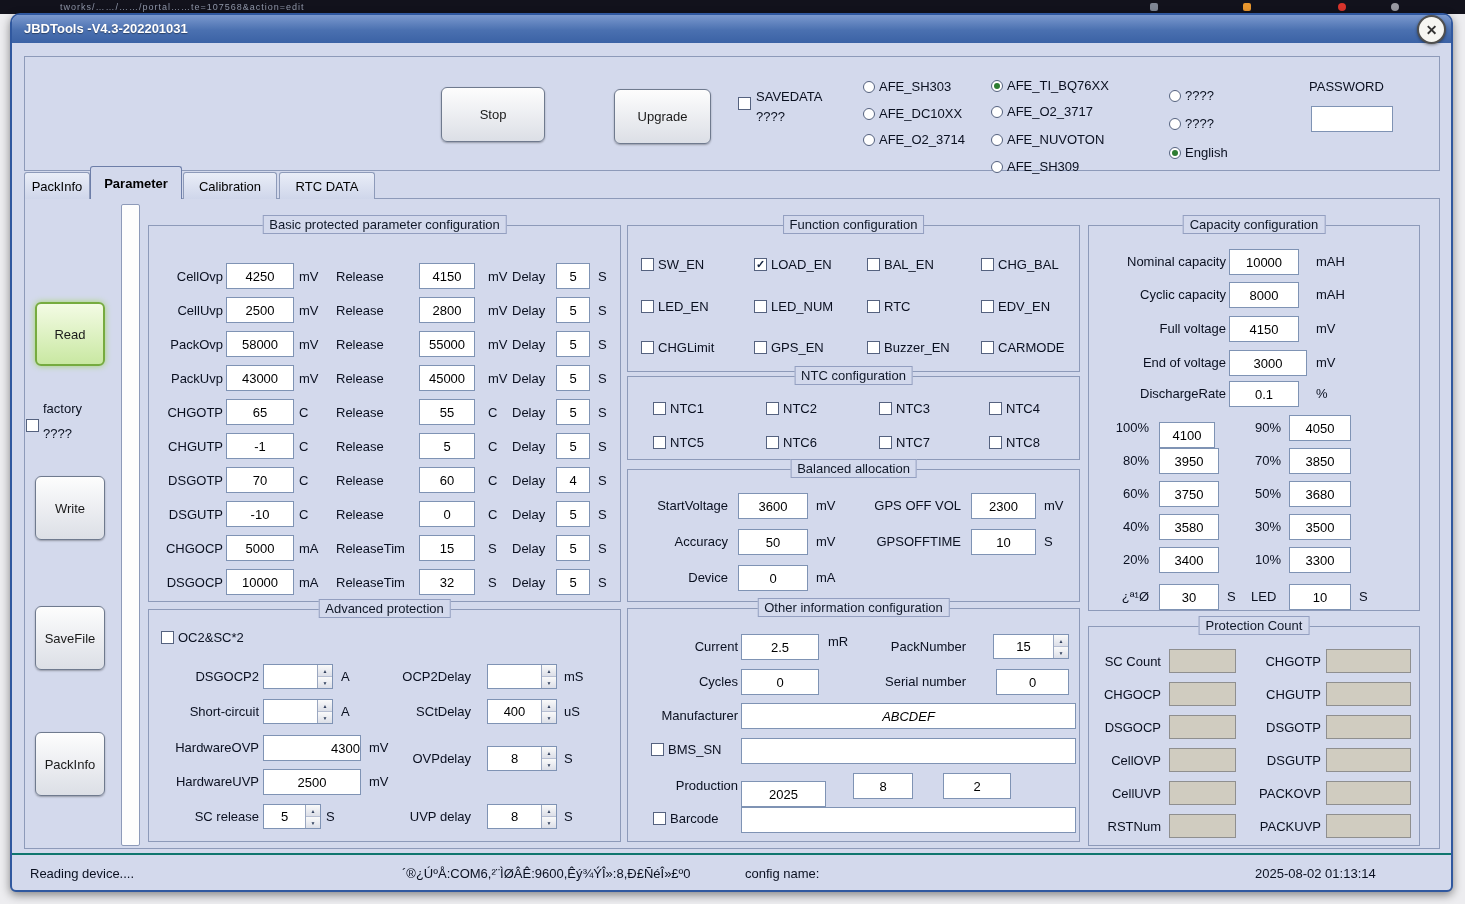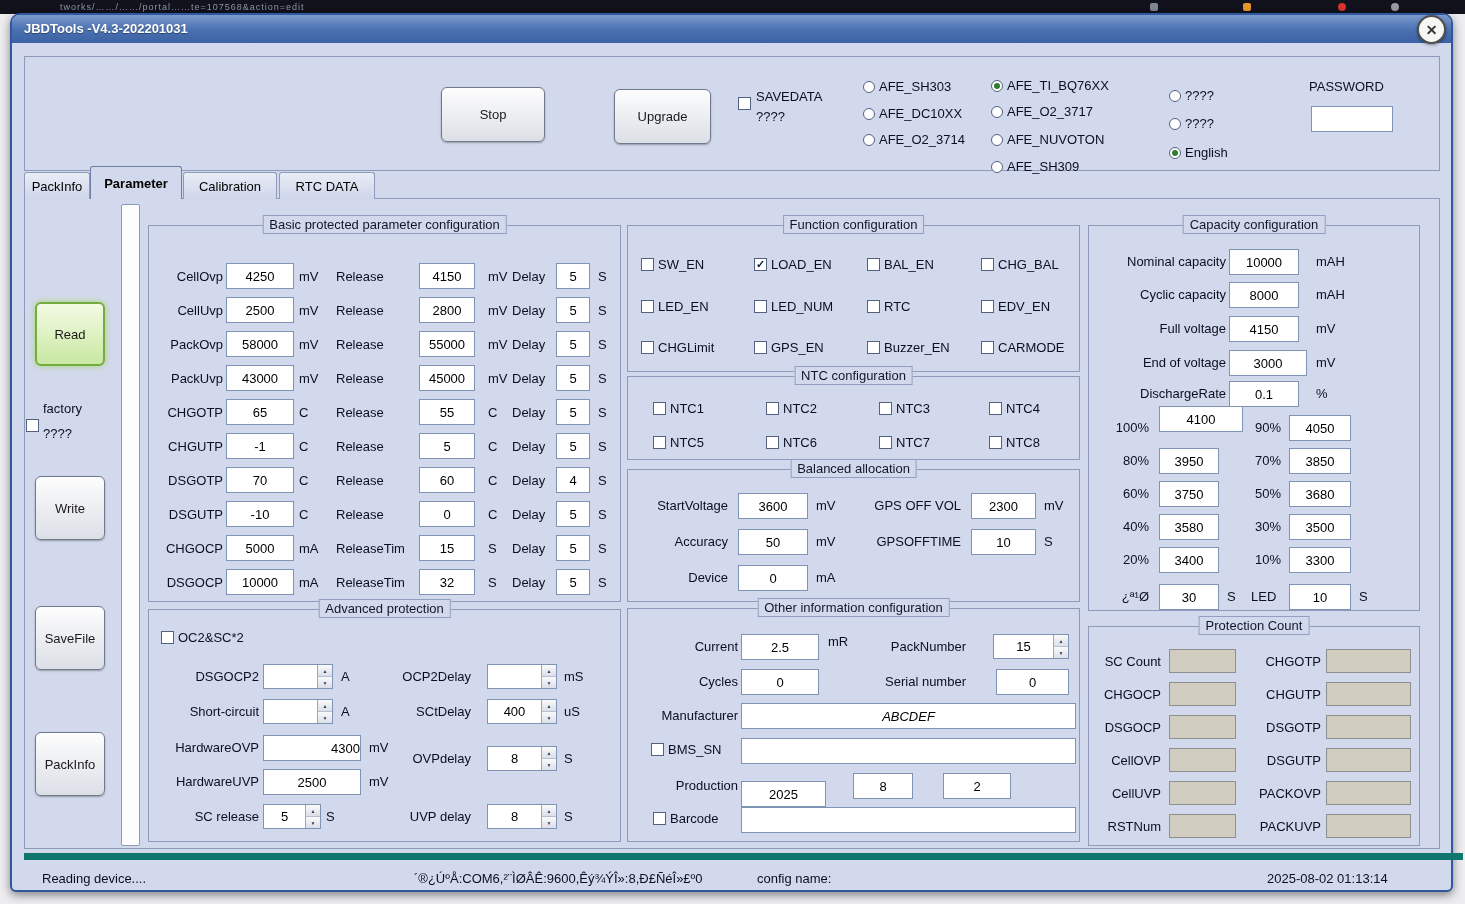--- a/index.html
+++ b/index.html
@@ -30,21 +30,21 @@
   .radio{width:12px;height:12px;border-radius:50%;border:1px solid #55627f;background:#fff;position:relative;flex:none}
   .radio.sel::after{content:"";position:absolute;inset:2px;border-radius:50%;background:#2e7d32}
   .cblbl{font-size:13px;color:#0a1020;white-space:nowrap}
   .spinwrap{position:absolute;display:flex;height:25px;border:1px solid #7f93b4;background:#fff}
   .spinwrap input{flex:1;min-width:0;border:0;outline:0;text-align:center;font:13px "Liberation Sans",sans-serif;background:#fff;padding:0}
   .spin{display:flex;flex-direction:column;width:15px;border-left:1px solid #9aa7c0;cursor:pointer}
   .spin span{flex:1;display:flex;align-items:center;justify-content:center;font-size:5px;color:#33415e;background:linear-gradient(#fafafa,#dcdfe8)}
   .spin span:first-child{border-bottom:1px solid #b6bed2}
   .greybox{position:absolute;background:#d0ccc0;border:1px solid #8f8f8f;height:24px}
   .vbar{position:absolute;left:109px;top:189px;width:19px;height:642px;background:#fdfdfd;border:1px solid #8d9ab9;border-radius:2px;z-index:3}
-  .statusbar{position:absolute;left:12px;top:838px;width:100%;height:37px;border-top:7px solid #0f766e}
+  .statusbar{position:absolute;left:0;top:838px;width:100%;height:37px;border-top:2px solid #0f766e}
 </style>
 </head>
 <body>
 
 <div class="strip">
   <span class="url">tworks/……/……/portal……te=107568&amp;action=edit</span>
   <span class="ic" style="left:1150px;background:#7f8694"></span>
   <span class="ic" style="left:1243px;background:#e8962e"></span>
   <span class="ic" style="left:1338px;background:#d8342c;border-radius:50%"></span>
   <span class="ic" style="left:1391px;background:#9a9aa2;border-radius:50%"></span>
@@ -372,21 +372,21 @@
     <input class="tin" style="left: 140px; top: 90px; width: 70px;" value="4150">
     <span class="lbl" style="left:227px;top:95px">mV</span>
     <span class="lbl lr" style="left:4px;top:129px;width:133px">End of voltage</span>
     <input class="tin" style="left: 140px; top: 124px; width: 78px;" value="3000">
     <span class="lbl" style="left:227px;top:129px">mV</span>
     <span class="lbl lr" style="left:4px;top:160px;width:133px">DischargeRate</span>
     <input class="tin" style="left: 140px; top: 155px; width: 70px;" value="0.1">
     <span class="lbl" style="left:227px;top:160px">%</span>
 
     <span class="lbl lr" style="left:10px;top:194px;width:50px">100%</span>
-    <input class="tin" style="left: 70px; top: 180px; width: 84px;" value="4100">
+    <input class="tin" style="left: 70px; top: 196px; width: 56px;" value="4100">
     <span class="lbl lr" style="left:142px;top:194px;width:50px">90%</span>
     <input class="tin" style="left: 200px; top: 189px; width: 62px;" value="4050">
     <span class="lbl lr" style="left:10px;top:227px;width:50px">80%</span>
     <input class="tin" style="left: 70px; top: 222px; width: 60px;" value="3950">
     <span class="lbl lr" style="left:142px;top:227px;width:50px">70%</span>
     <input class="tin" style="left: 200px; top: 222px; width: 62px;" value="3850">
     <span class="lbl lr" style="left:10px;top:260px;width:50px">60%</span>
     <input class="tin" style="left: 70px; top: 255px; width: 60px;" value="3750">
     <span class="lbl lr" style="left:142px;top:260px;width:50px">50%</span>
     <input class="tin" style="left: 200px; top: 255px; width: 62px;" value="3680">

